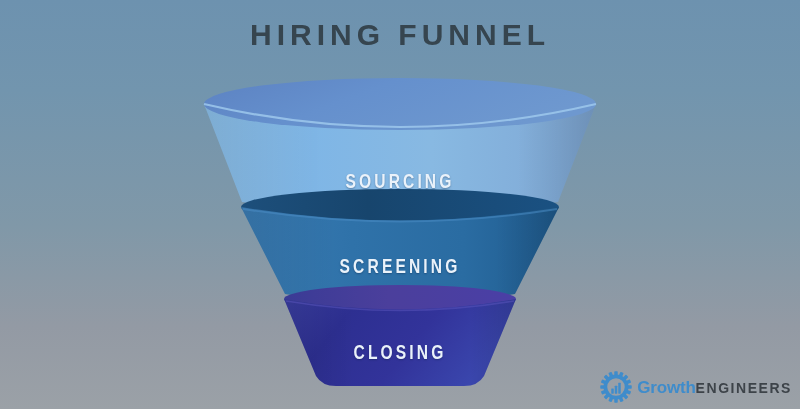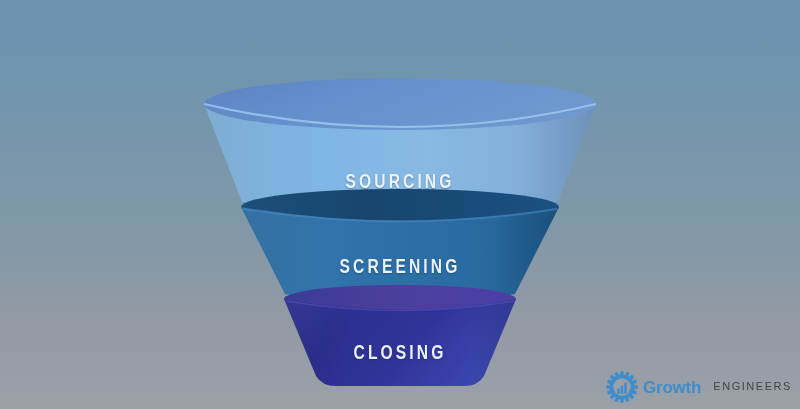--- a/index.html
+++ b/index.html
@@ -76,34 +76,34 @@
     line-height: 1;
   }
   #logo-word-growth {
     font-size: 17px;
     font-weight: bold;
     color: #3f8ccb;
     letter-spacing: -0.2px;
     font-family: "Liberation Sans", sans-serif;
   }
   #logo-word-engineers {
-    font-size: 11px;
-    font-weight: normal;
+    font-size: 14px;
+    font-weight: bold;
     color: #3d4349;
     letter-spacing: 1.55px;
     margin-top: 2px;
     font-family: "Liberation Sans", sans-serif;
-    margin-left: 12px;
   }
 </style>
 </head>
 <body>
 
 <div id="stage">
 
+  <div id="title">HIRING FUNNEL</div>
 
   <svg id="funnel" viewBox="0 0 800 409" xmlns="http://www.w3.org/2000/svg">
     <defs>
 
       <linearGradient id="g1body" x1="0" y1="0" x2="1" y2="0">
         <stop offset="0%" stop-color="#8cc0ea"></stop>
         <stop offset="28%" stop-color="#7fb6e6"></stop>
         <stop offset="58%" stop-color="#88b9e2"></stop>
         <stop offset="100%" stop-color="#7fa7d4"></stop>
       </linearGradient>

